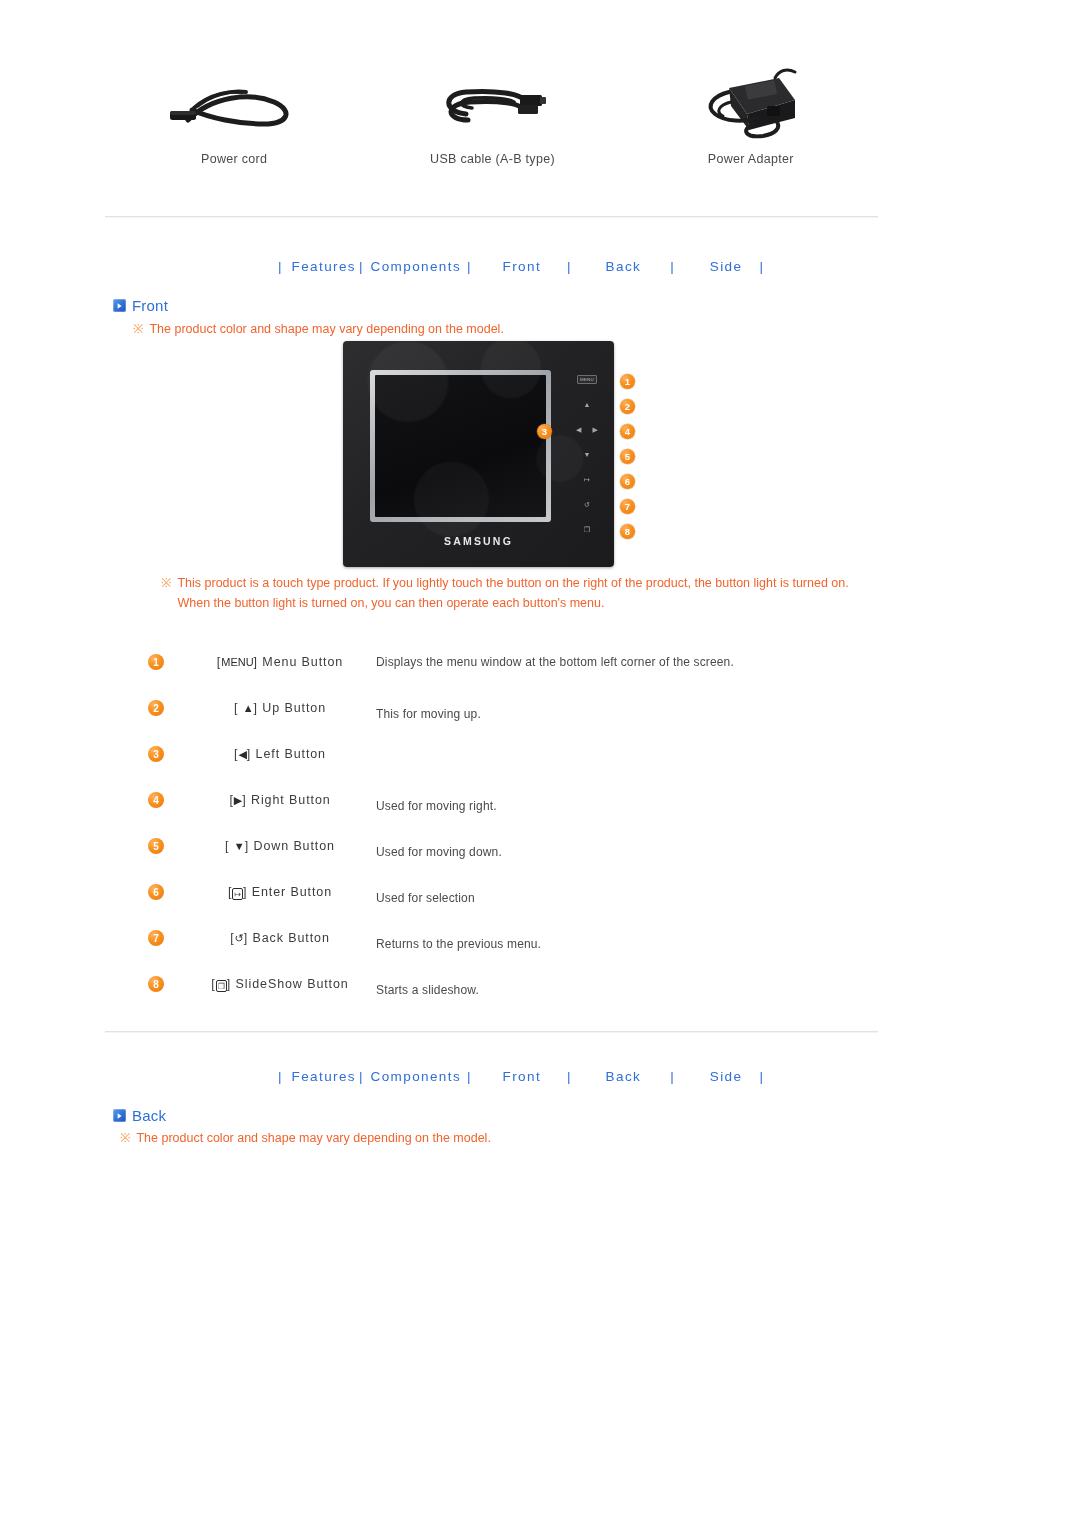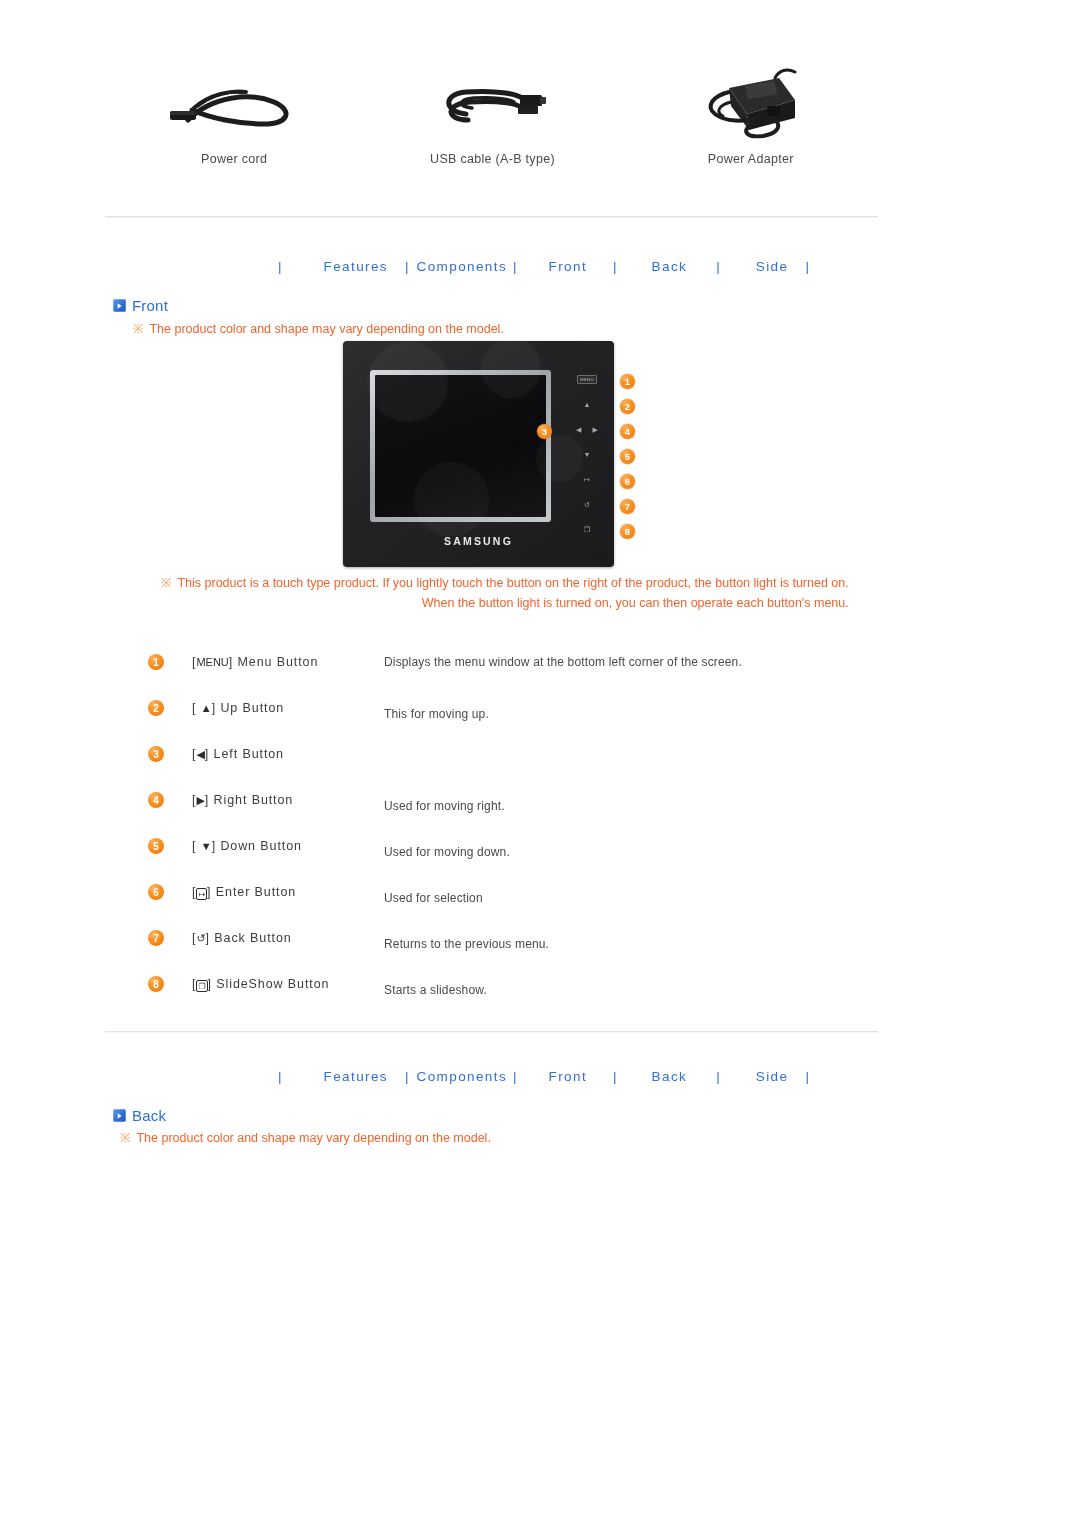--- a/index.html
+++ b/index.html
@@ -77,21 +77,21 @@
   .tab-sep {
     color: #2f6fd8;
     letter-spacing: 0;
     font-size: 13.5px;
   }
   .tab-link {
     color: #2f6fd8;
     text-decoration: none;
     cursor: pointer;
   }
-  .tab-pad-a { padding: 0 17px 0 10px; margin-left: 32px; }
+  .tab-pad-a { padding: 0 3px 0 10px; }
   .tab-pad-b { padding: 0 6px 0 8px; }
   .tab-pad-c { padding: 0 26px 0 32px; }
   .tab-pad-d { padding: 0 29px 0 35px; }
   .tab-pad-e { padding: 0 17px 0 36px; }
 
   
   .section-head {
     position: absolute;
     left: 113px;
     display: flex;
@@ -124,21 +124,21 @@
     color: #f1642d;
     font-size: 12.5px;
     line-height: 20px;
     display: flex;
     gap: 6px;
   }
   .note-mark { color: #f5a35c; flex: 0 0 auto; }
   .note-front { left: 133px; top: 319px; width: 700px; }
   .note-touch { left: 161px; top: 573px; width: 700px; }
   .note-back  { left: 120px; top: 1128px; width: 700px; }
-  .note-line2 { display: block; text-align: right; }
+  .note-line2 { display: block; }
 
   
   .product-fig {
     position: absolute;
     left: 343px;
     top: 341px;
     width: 300px;
     height: 228px;
   }
   .frame-body {
@@ -265,26 +265,27 @@
     font-weight: bold;
     display: flex;
     align-items: center;
     justify-content: center;
     flex: 0 0 auto;
     margin-top: 4px;
   }
   .btn-label {
     width: 192px;
     flex: 0 0 auto;
-    margin-left: 28px;
+    margin-left: 20px;
     font-size: 12.5px;
     color: #3c3c3c;
     letter-spacing: 0.9px;
     white-space: nowrap;
     line-height: 24px;
+    text-align: center;
   }
   .btn-glyph {
     font-size: 11px;
     letter-spacing: 0;
     color: #2c2c2c;
   }
   .btn-glyph-box {
     display: inline-block;
     border: 1px solid #2c2c2c;
     border-radius: 2px;

